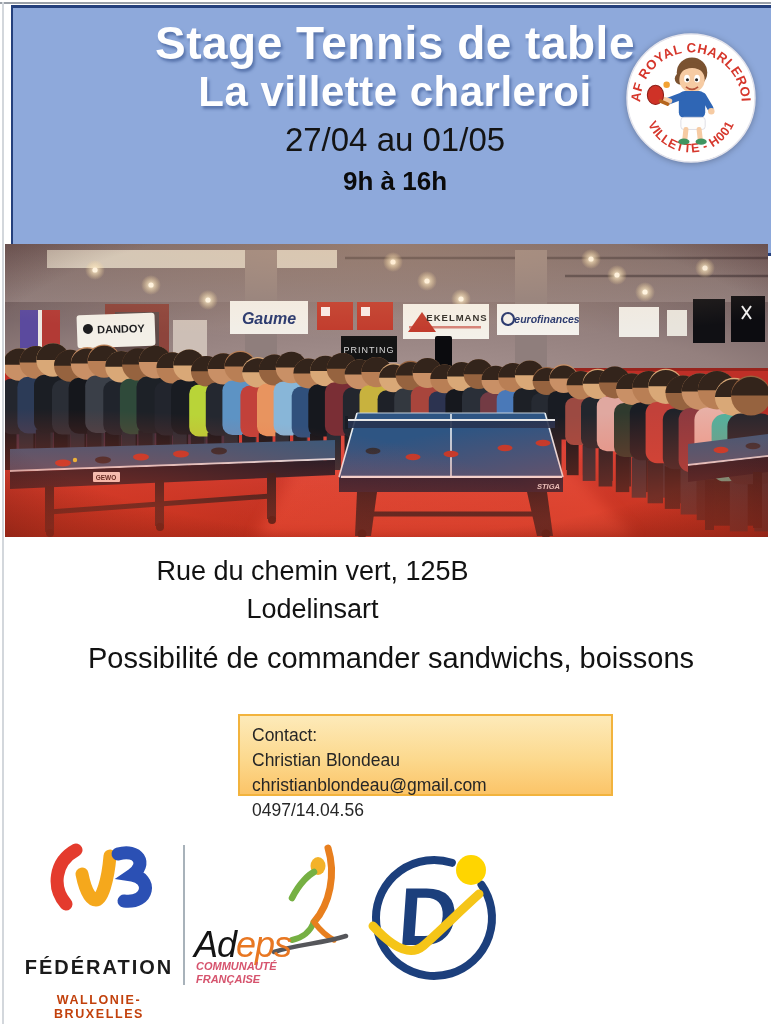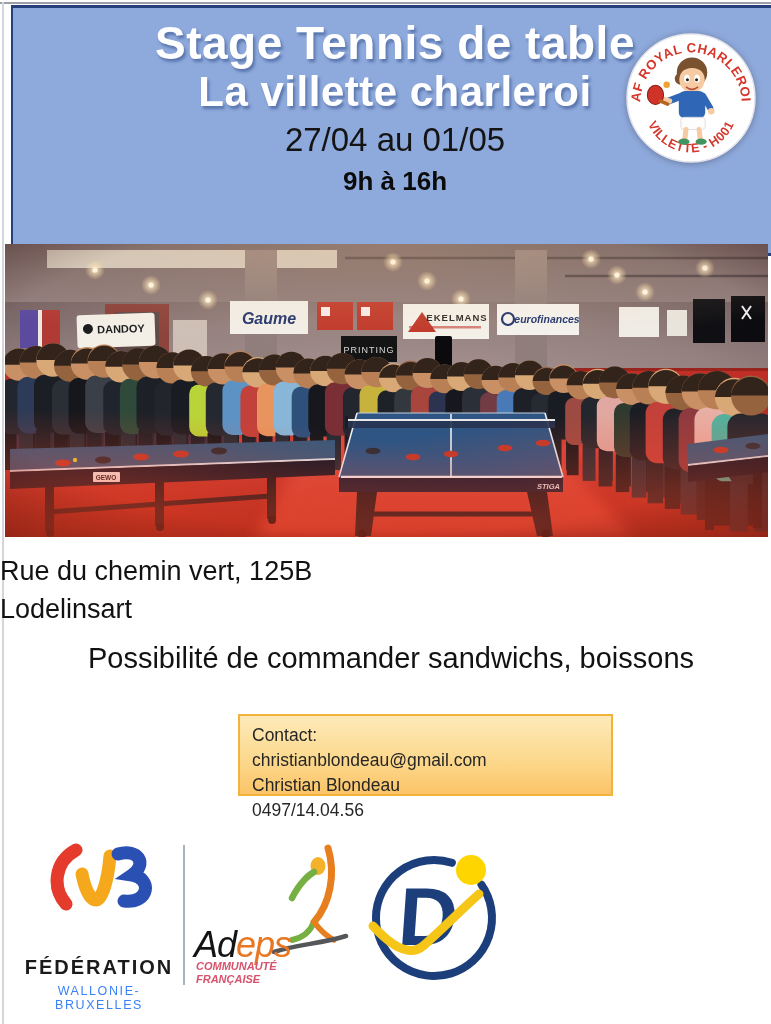--- a/index.html
+++ b/index.html
@@ -19,35 +19,35 @@
   .dates{margin-top:5px;font-size:33px;line-height:38px;font-weight:400;color:#141414;}
   .hours{margin-top:7px;font-size:26px;line-height:30px;font-weight:700;color:#0b0b0b;}
   .club-logo{position:absolute;top:24px;right:20px;width:132px;height:132px;
              filter:drop-shadow(0 1px 3px rgba(0,0,0,.28));}
 
   
   .photo{position:absolute;left:5px;top:244px;width:763px;height:293px;background:#7e6b6b;}
   .photo svg{display:block;}
 
   
-  .address{position:absolute;left:0;top:552px;width:625px;
+  .address{position:absolute;left:0;top:552px;width:625px;text-align:center;
            font-size:27px;line-height:38px;color:#121212;}
   .note{position:absolute;left:0;top:642px;width:738px;text-align:center;
         font-size:29px;color:#121212;padding-left:22px;}
 
   
   .contact{position:absolute;left:238px;top:714px;width:375px;height:82px;box-sizing:border-box;
            background:linear-gradient(180deg,#fdeab9 0%,#fcd98e 55%,#fbc468 100%);
            border:2px solid #f2b33d;padding:7px 10px 0 12px;
            font-size:17.5px;line-height:25px;color:#262626;}
 
   
   .fwb{position:absolute;left:20px;top:842px;width:158px;height:144px;text-align:center;}
   .fwb-line1{font-size:20px;font-weight:700;letter-spacing:2px;color:#1b1b1b;margin-top:14px;}
-  .fwb-line2{font-size:12.5px;font-weight:400;letter-spacing:1.6px;color:#3b82f6;margin-top:5px;}
+  .fwb-line2{font-size:12.5px;font-weight:700;letter-spacing:1.6px;color:#c2410c;margin-top:14px;}
   .divider{position:absolute;left:183px;top:845px;width:2px;height:140px;background:#a8b2ba;}
   .adeps{position:absolute;left:190px;top:842px;width:160px;height:144px;}
   .adeps-name{position:absolute;left:4px;top:82px;font-size:36px;font-weight:400;font-style:italic;
               letter-spacing:-1px;color:#141414;}
   .adeps-name .orange{color:#e87722;}
   .adeps-sub{position:absolute;left:6px;top:118px;font-size:11px;font-weight:700;font-style:italic;
              color:#d6536d;line-height:13px;}
   .adeps-fig{position:absolute;right:0;top:0;}
   .donic{position:absolute;left:367px;top:850px;width:140px;height:138px;}
   .price{position:absolute;left:563px;top:858px;width:158px;height:114px;border-radius:50%;
@@ -530,22 +530,22 @@
   </div>
 
   <div class="address">
     <div>Rue du chemin vert, 125B</div>
     <div>Lodelinsart</div>
   </div>
   <div class="note">Possibilité de commander sandwichs, boissons</div>
 
   <div class="contact">
     <div>Contact:</div>
+    <div>Christian Blondeau</div>
     <div>christianblondeau@gmail.com</div>
-    <div>Christian Blondeau</div>
     <div>0497/14.04.56</div>
   </div>
 
   <div class="fwb">
     <svg width="150" height="96" viewBox="0 0 150 96">
       <path d="M52,8 C30,20 28,46 42,62" stroke="#e43b2d" stroke-width="13" fill="none" stroke-linecap="round"></path>
       <path d="M58,32 C62,52 68,58 72,58 C78,58 84,38 86,14" stroke="#f5a81c" stroke-width="13" fill="none" stroke-linecap="round"></path>
       <path d="M94,12 C114,6 124,22 108,33 C128,36 126,62 100,59" stroke="#2b50b4" stroke-width="13" fill="none" stroke-linecap="round"></path>
     </svg>
     <div class="fwb-line1">FÉDÉRATION</div>

